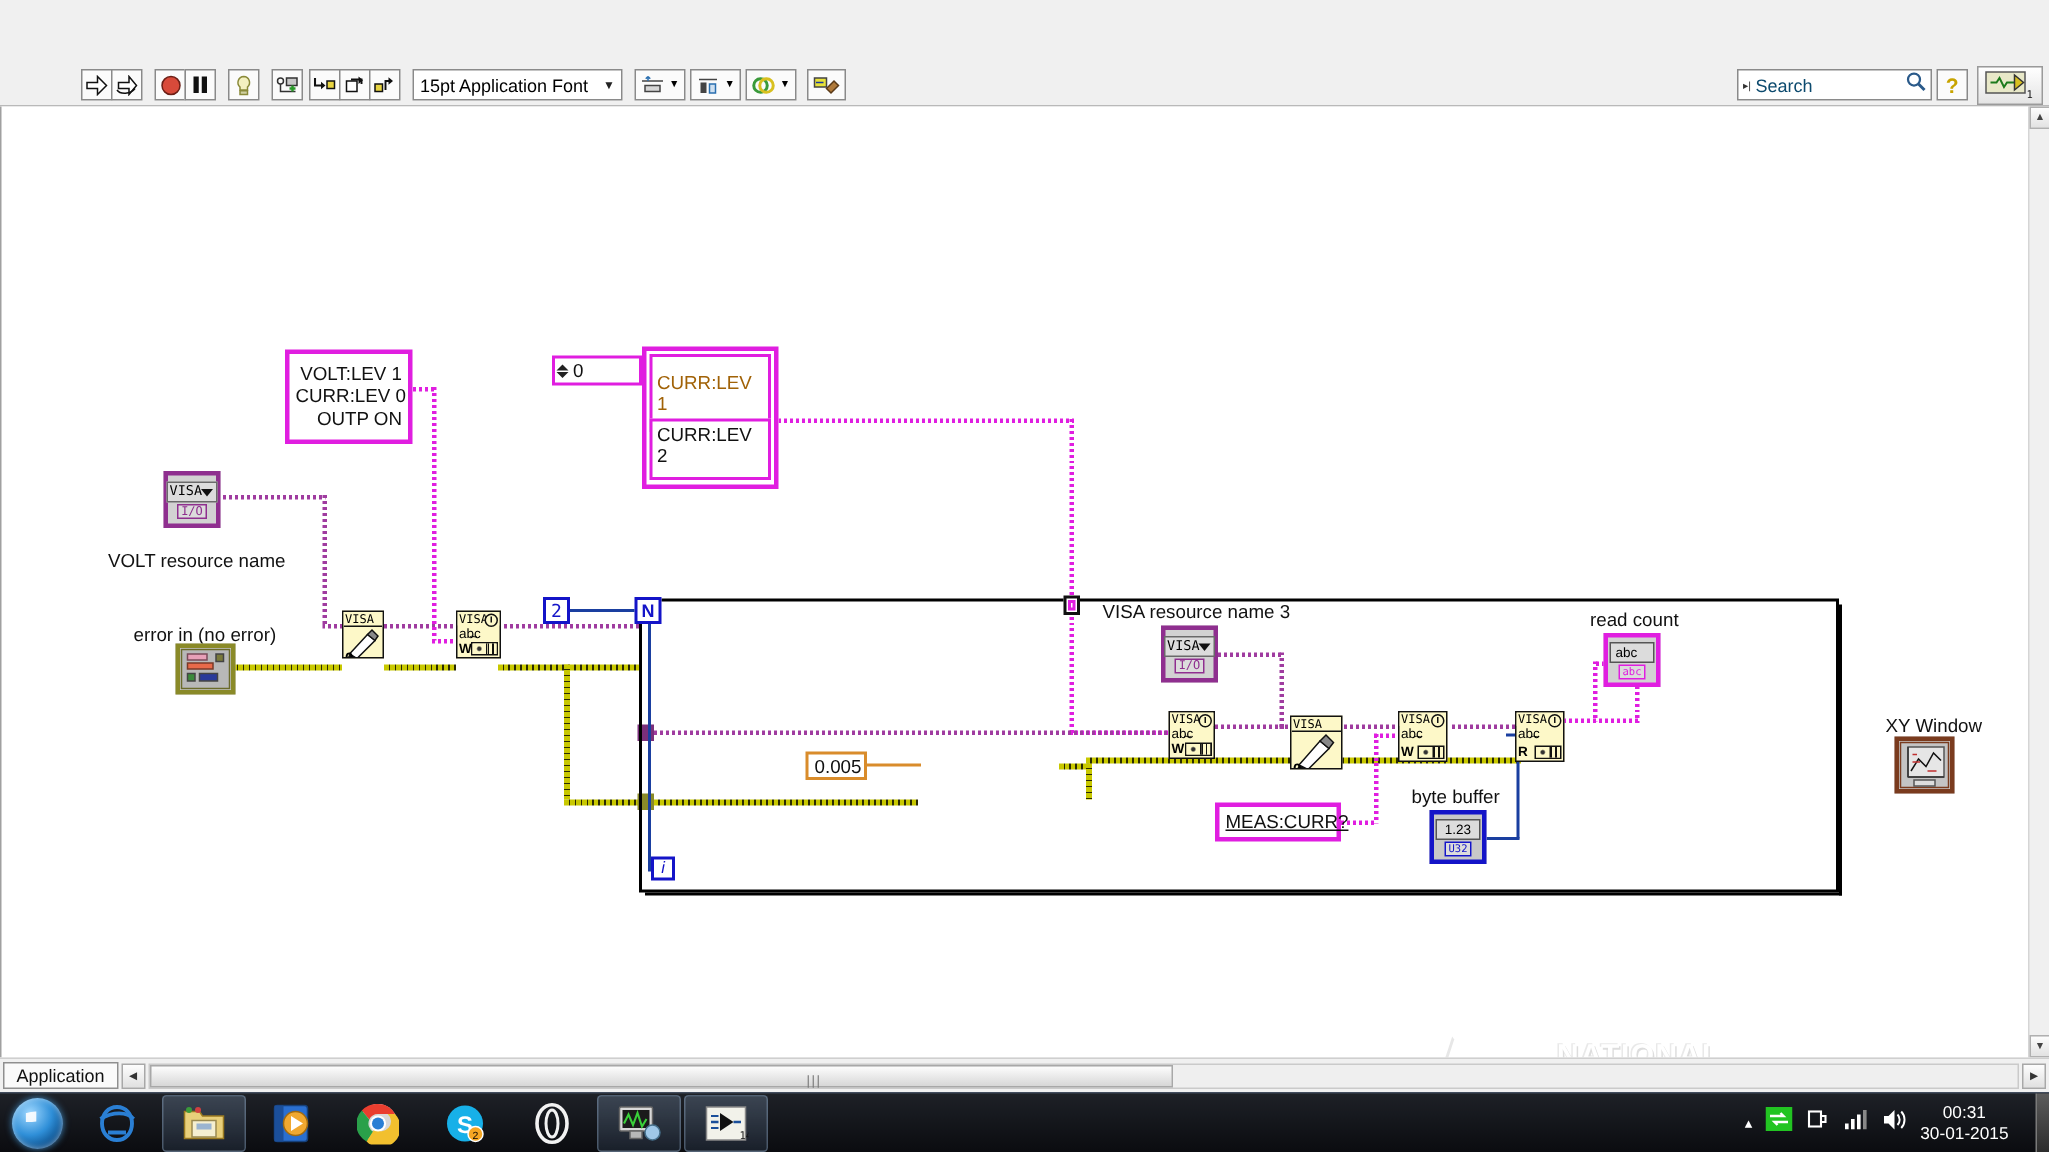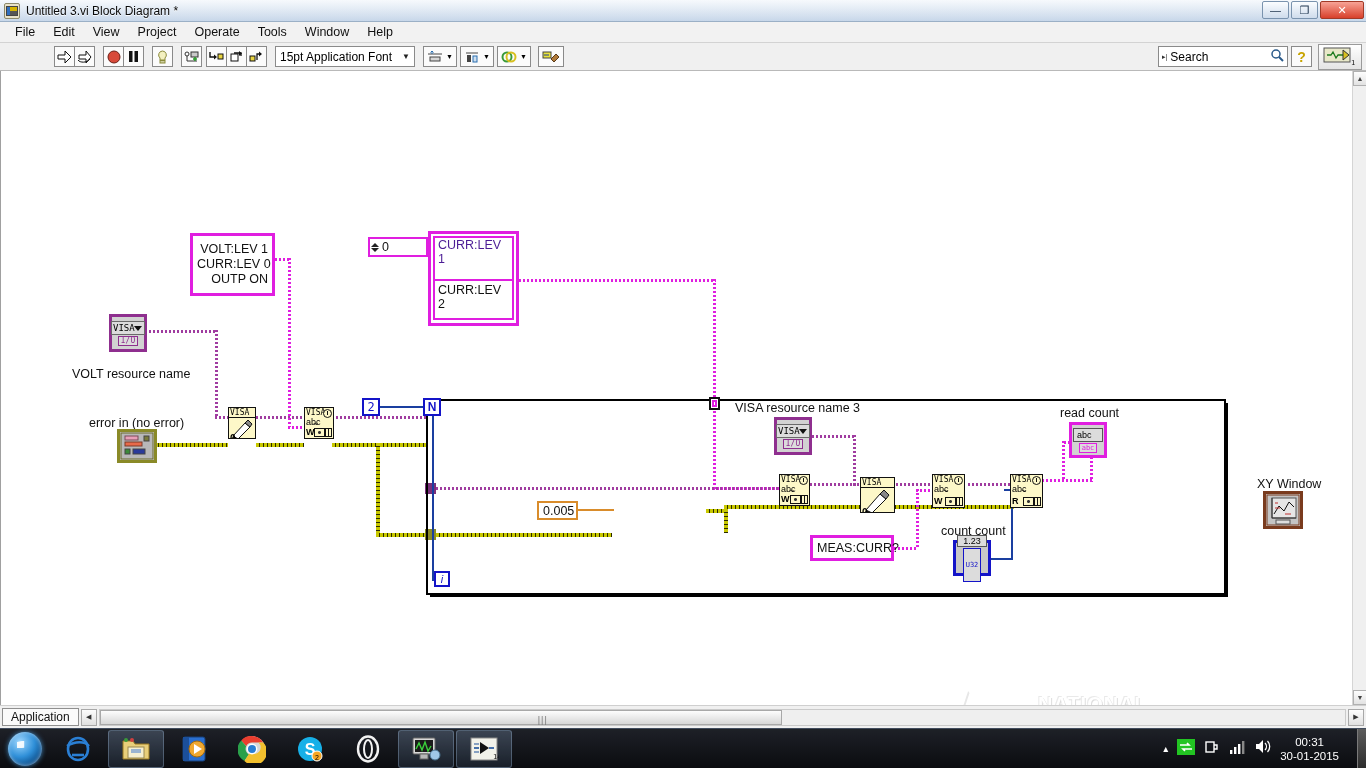--- a/index.html
+++ b/index.html
@@ -99,21 +99,21 @@
   .align-combo .arrow { font-size:7px; margin-left:3px; }
   #search-wrap {
     position:absolute; right:54px; top:3px;
     display:flex; align-items:center;
   }
   #search-box {
     width:130px; height:21px; background:#fff; border:1px solid #8a8a8a;
     display:flex;align-items:center; padding-left:3px;
   }
   #search-box .tri { font-size:7px; color:#333; margin-right:3px;}
-  #search-box .ph { font-size:12px; color:#000000; flex:1;}
+  #search-box .ph { font-size:12px; color:#0c4a6e; flex:1;}
   #search-box .mag { margin-right:3px; }
   #help-btn { width:21px;height:21px;border:1px solid #8a8a8a;background:#fbfbfb;
      display:flex;align-items:center;justify-content:center; margin-left:3px;
      color:#c8a400; font-weight:bold; font-size:14px; }
   #ni-logo-btn {
     position:absolute; right:4px; top:1px; width:44px; height:26px;
     border:1px solid #9a9a9a; background:linear-gradient(180deg,#fff,#e4e4e4);
     display:flex; align-items:center; justify-content:center;
   }
 
@@ -204,21 +204,21 @@
   .visa-io {
     font-family:"DejaVu Sans Mono", monospace; font-size:8px; color:#8f2f8f;
     background:#dcdcdc; border:1px solid #8f2f8f; line-height:8px; padding:0 2px; margin-top:1px;
   }
 
   
   .str-const {
     position:absolute; border:3px solid #e01ee0; background:#fff;
     font-size:12.5px; color:#111; padding:2px 4px; white-space:pre; text-align:right;
   }
-  .str-const.left { text-align:left; }
+  .str-const.left { text-align:left;text-decoration:underline; }
 
   
   .num-const-pink {
     position:absolute; border:2px solid #e01ee0; background:#fff;
     height:20px; display:flex; align-items:center; font-size:12.5px; color:#111;
   }
   .spin {
     width:9px; height:16px; margin:0 2px 0 1px; display:flex; flex-direction:column; justify-content:center; gap:1px;
   }
   .spin i { display:block; width:0;height:0;border-left:4px solid transparent;border-right:4px solid transparent; }
@@ -260,21 +260,21 @@
   
   .err-term {
     position:absolute; border:3px solid #8a8a28; background:#c8c8c8;
   }
   
   .u32-term { position:absolute; border:3px solid #1414c8; background:#c8c8c8;
      display:flex;flex-direction:column;align-items:center;justify-content:center;}
   .u32-inner{ width:30px;height:14px;background:#dcdcdc;border:1px solid #555;font-size:9px;
      display:flex;align-items:center;justify-content:center;color:#000;}
   .u32-tag{ font-family:"DejaVu Sans Mono", monospace;font-size:7px;color:#1414c8;background:#dcdcdc;
-     border:1px solid #1414c8;line-height:8px;padding:12px 2px;margin-top:1px;}
+     border:1px solid #1414c8;line-height:8px;padding:0 2px;margin-top:1px;}
   
   .str-term { position:absolute; border:3px solid #e01ee0; background:#d2d2d2;
      display:flex;flex-direction:column;align-items:center;justify-content:center; }
   .str-inner{ width:30px;height:14px;background:#dcdcdc;border:1px solid #555;font-size:9px;
      display:flex;align-items:center;padding-left:3px;color:#000;}
   .str-tag{ font-family:"DejaVu Sans Mono", monospace;font-size:7px;color:#e01ee0;background:#dcdcdc;
      border:1px solid #e01ee0;line-height:8px;padding:0 2px;margin-top:1px;}
   
   .xy-term { position:absolute; border:3px solid #7a3b1e; background:#c8c8c8; }
 
@@ -353,41 +353,21 @@
   #showdesk { position:absolute; right:0; top:0; width:9px; height:40px;
      background:linear-gradient(180deg,#5c5c5c,#2b2b2b); border-left:1px solid #7a7a7a;}
 </style>
 </head>
 <body>
 
 <div id="desktop"></div>
 
 <div id="lv-window">
 
-  <div id="titlebar">
-    <div class="glass-tint"></div>
-    <div class="tb-icon"></div>
-    <div id="title-text">Untitled 3.vi Block Diagram *</div>
-    <div id="win-btns">
-      <div class="wb">—</div>
-      <div class="wb">❐</div>
-      <div class="wb close">✕</div>
-    </div>
-  </div>
-
-  <div id="menubar">
-    <div class="mi">File</div>
-    <div class="mi">Edit</div>
-    <div class="mi">View</div>
-    <div class="mi">Project</div>
-    <div class="mi">Operate</div>
-    <div class="mi">Tools</div>
-    <div class="mi">Window</div>
-    <div class="mi">Help</div>
-  </div>
+
 
   <div id="toolbar">
     <div style="width:54px"></div>
     <div class="tgroup">
       <div class="tbtn">
         <svg width="15" height="14" viewBox="0 0 15 14">
             <path d="M1 5h7V1l6 6-6 6v-4H1z" fill="#fff" stroke="#111" stroke-width="1"></path>
           </svg>
       </div>
       <div class="tbtn">
@@ -589,21 +569,21 @@
 
     <div class="num-const-pink" style="left:368px; top:166px; width:60px;">
       <span class="spin">
           <i class="up"></i>
           <i class="dn"></i>
         </span>
       <span>0</span>
     </div>
 
     <div style="position:absolute; left:428px; top:160px; width:91px; height:95px; border:3px solid #e01ee0; background:#fff;">
-      <div style="position:absolute; left:2px; top:2px; right:2px; height:52px; border:2px solid #e01ee0; background:#fff; font-size:12.5px; color:#4c1d95; padding:0 3px;">CURR:LEV 1</div>
+      <div style="position:absolute; left:2px; top:2px; right:2px; height:52px; border:2px solid #e01ee0; background:#fff; font-size:12.5px; color:#a16207; padding:10px 3px;">CURR:LEV 1</div>
       <div style="position:absolute; left:2px; top:45px; right:2px; height:41px; border:2px solid #e01ee0; background:#fff; font-size:12.5px; color:#111; padding:2px 3px;">CURR:LEV 2</div>
     </div>
 
     <div class="str-const" style="left:190px; top:162px; width:85px; height:63px; line-height:15px; padding-top:6px;">VOLT:LEV 1
 CURR:LEV 0
 OUTP ON</div>
 
     <div class="lbl" style="left:72px; top:296px;">VOLT resource name</div>
     <div class="term visa-term" style="left:109px; top:243px; width:38px; height:38px;">
       <div class="visa-inner">VISA</div>
@@ -702,21 +682,21 @@
       <div class="vi-glyph">
         <span style="position:absolute;left:1px;top:0px;font-size:9px;">abc</span>
         <span style="position:absolute;left:10px;top:2px;font-size:9px;">~</span>
         <span class="wbox">R</span>
         <span class="lcd"></span>
       </div>
     </div>
 
     <div class="str-const left" style="left:810px; top:464px; width:84px; height:26px; display:flex; align-items:center;">MEAS:CURR?</div>
 
-    <div class="lbl" style="left:941px; top:453px;">count count</div>
+    <div class="lbl" style="left:941px; top:453px;">byte buffer</div>
     <div class="u32-term" style="left:953px; top:469px; width:38px; height:36px;">
       <div class="u32-inner">1.23</div>
       <div class="u32-tag">U32</div>
     </div>
 
     <div class="lbl" style="left:1060px; top:335px;">read count</div>
     <div class="str-term" style="left:1069px; top:351px; width:38px; height:36px;">
       <div class="str-inner">abc</div>
       <div class="str-tag">abc</div>
     </div>

